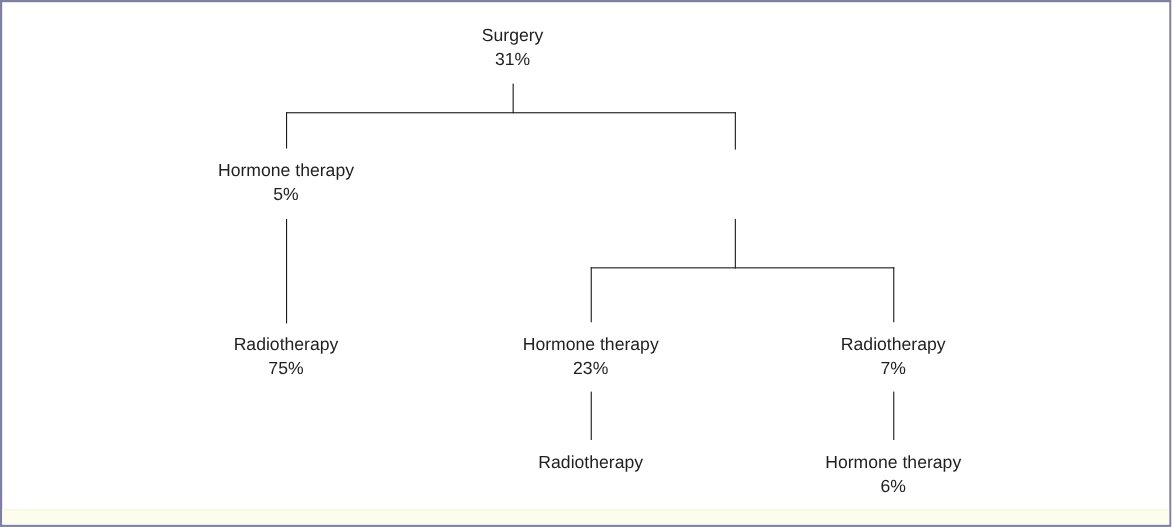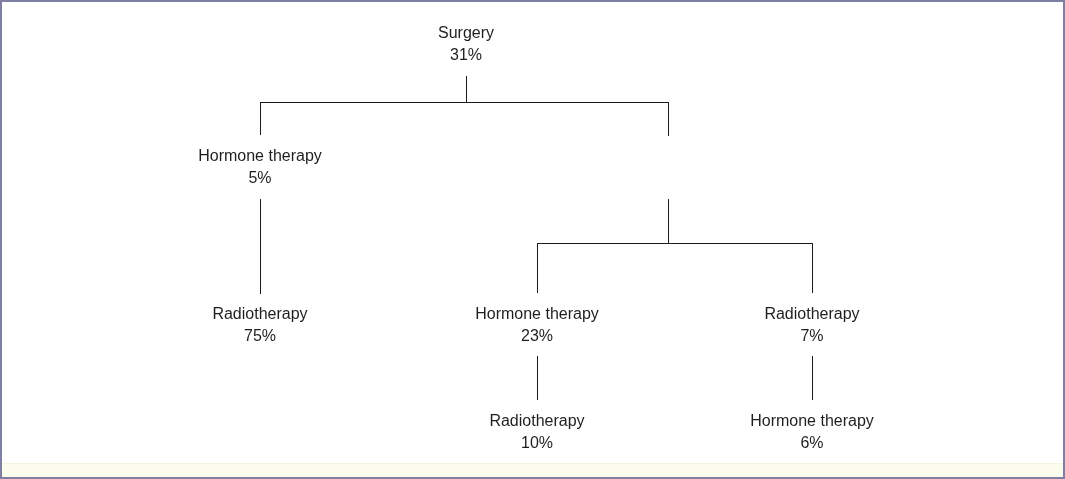--- a/index.html
+++ b/index.html
@@ -79,21 +79,20 @@
     <span class="value">23%</span>
   </div>
 
   <div class="node" style="left:810px; top:301px;">
     <span class="label">Radiotherapy</span>
     <span class="value">7%</span>
   </div>
 
   <div class="node" style="left:535px; top:408px;">
     <span class="label">Radiotherapy</span>
-    <span class="value">10%</span>
   </div>
 
   <div class="node" style="left:810px; top:408px;">
     <span class="label">Hormone therapy</span>
     <span class="value">6%</span>
   </div>
 
   <div id="bottom-strip"></div>
 </div>
 

